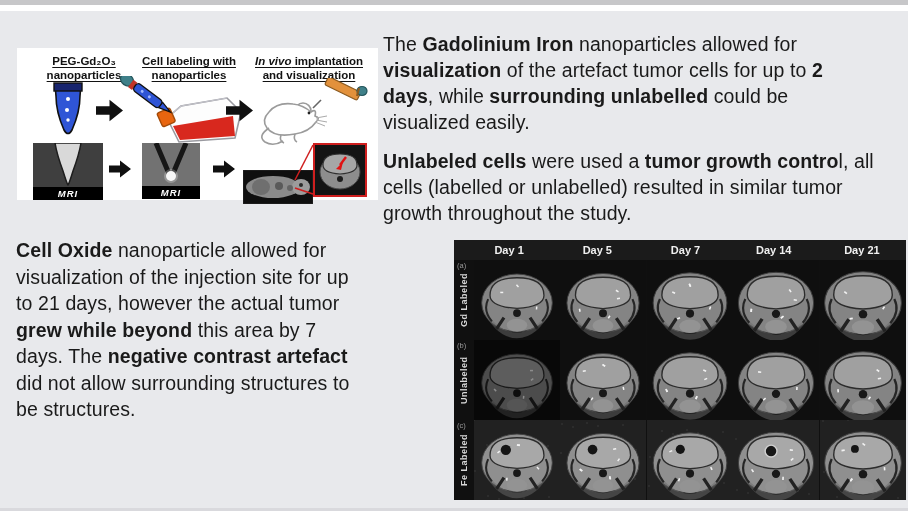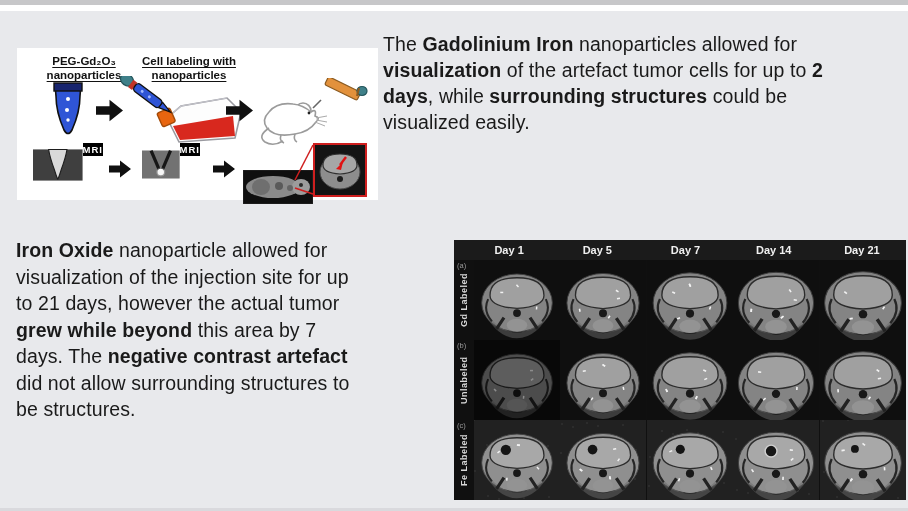--- a/index.html
+++ b/index.html
@@ -13,21 +13,21 @@
   .bottom-edge { position:absolute; bottom:0; left:0; width:100%; height:3px; background:#d9d9dd; }
 
   
   .diagram-panel { position:absolute; left:17px; top:48px; width:361px; height:152px; background:#ffffff; }
   .hdr { position:absolute; font-weight:bold; font-size:11.5px; line-height:1.22; text-align:center;
          color:#121212; text-decoration:underline; text-underline-offset:2px; }
   .hdr .it { font-style:italic; }
   .abs { position:absolute; }
   .block-arrow { position:absolute; background:#101010;
                  clip-path:polygon(0 31%,50% 31%,50% 3%,100% 50%,50% 97%,50% 69%,0 69%); }
-  .mri-thumb { position:absolute; display:flex; flex-direction:row; overflow:hidden; }
+  .mri-thumb { position:absolute; display:flex; flex-direction:column; overflow:hidden;font-style:italic; }
   .mri-bar { background:#000; color:#fff; font-weight:bold; font-size:9.5px; letter-spacing:1px;
              text-align:center; height:13px; line-height:13px; flex:none; }
   .inset-box { position:absolute; border:2px solid #cf1f1f; background:#141414; }
 
   
   .body-text { position:absolute; font-size:19.5px; line-height:26px; color:#1a1a1a; letter-spacing:0.1px; }
   .body-text p + p { margin-top:13px; }
   .body-text b { font-weight:bold; }
 
   
@@ -54,20 +54,24 @@
   <div class="diagram-panel">
 
     <div class="hdr" style="left:12px; top:6px; width:110px;">
       <span>PEG-Gd₂O₃</span><br>
       <span>nanoparticles</span>
     </div>
     <div class="hdr" style="left:116px; top:6px; width:112px;">
       <span>Cell labeling with</span><br>
       <span>nanoparticles</span>
     </div>
+    <div class="hdr" style="left:230px; top:6px; width:124px;">
+      <span class="it">In vivo</span><span> implantation</span><br>
+      <span>and visualization</span>
+    </div>
 
     <svg class="abs" style="left:30px; top:33px;" width="42" height="58" viewBox="0 0 42 58">
       <path d="M8,3 L34,3 L33,15 Q33,31 25,49 Q21,56 17,49 Q9,31 9,15 Z" fill="#2f55d6" stroke="#111" stroke-width="1.6"></path>
       <rect x="7" y="2" width="28" height="8" fill="#18246e" stroke="#111" stroke-width="1.4"></rect>
       <g fill="#fff">
         <circle cx="21" cy="18" r="2"></circle>
           <circle cx="20" cy="29" r="2"></circle>
           <circle cx="21" cy="39" r="1.7"></circle>
       </g>
     </svg>
@@ -156,25 +160,26 @@
         <ellipse cx="25" cy="27" rx="20" ry="17" fill="#8d8d8d" stroke="#474747"></ellipse>
         <path d="M8,20 Q8,9 25,9 Q42,9 42,20 Q42,28 25,29 Q8,28 8,20 Z" fill="#a6a6a6" stroke="#303030" stroke-width="1.2"></path>
         <circle cx="25" cy="34" r="3" fill="#1c1c1c"></circle>
         <path d="M31,12 L25,20" stroke="#e01212" stroke-width="2.4"></path>
         <polygon points="21,24 28,17 26,25" fill="#e01212"></polygon>
       </svg>
     </div>
   </div>
 
   <div class="body-text" style="left:383px; top:31px; width:492px;">
-    <p><span>The </span><b>Gadolinium Iron</b><span> nanoparticles allowed for </span><b>visualization</b><span> of the artefact tumor cells for up to </span><b>2 days</b><span>, while </span><b>surrounding structures</b><span> could be visualized easily.</span></p>
+    <p><span>The </span><b>Gadolinium Iron</b><span> nanoparticles allowed for </span><b>visualization</b><span> of the artefact tumor cells for up to </span><b>2 days</b><span>, while </span><b>surrounding unlabelled</b><span> could be visualized easily.</span></p>
+    <p><b>Unlabeled cells</b><span> were used a </span><b>tumor growth contro</b><span>l, all cells (labelled or unlabelled) resulted in similar tumor growth throughout the study.</span></p>
   </div>
 
   <div class="body-text" style="left:16px; top:237px; width:340px; line-height:26.5px;">
-    <p><b>Iron Oxide</b><span> nanoparticle allowed for visualization of the injection site for up to 21 days, however the actual tumor </span><b>grew while beyond</b><span> this area by 7 days. The </span><b>negative contrast artefact</b><span> did not allow surrounding structures to be structures.</span></p>
+    <p><b>Cell Oxide</b><span> nanoparticle allowed for visualization of the injection site for up to 21 days, however the actual tumor </span><b>grew while beyond</b><span> this area by 7 days. The </span><b>negative contrast artefact</b><span> did not allow surrounding structures to be structures.</span></p>
   </div>
 
   <div class="mri-figure">
     <div class="mri-head">
         <div class="day-label">Day 1</div>
         <div class="day-label">Day 5</div>
         <div class="day-label">Day 7</div>
         <div class="day-label">Day 14</div>
         <div class="day-label">Day 21</div>
       </div>

